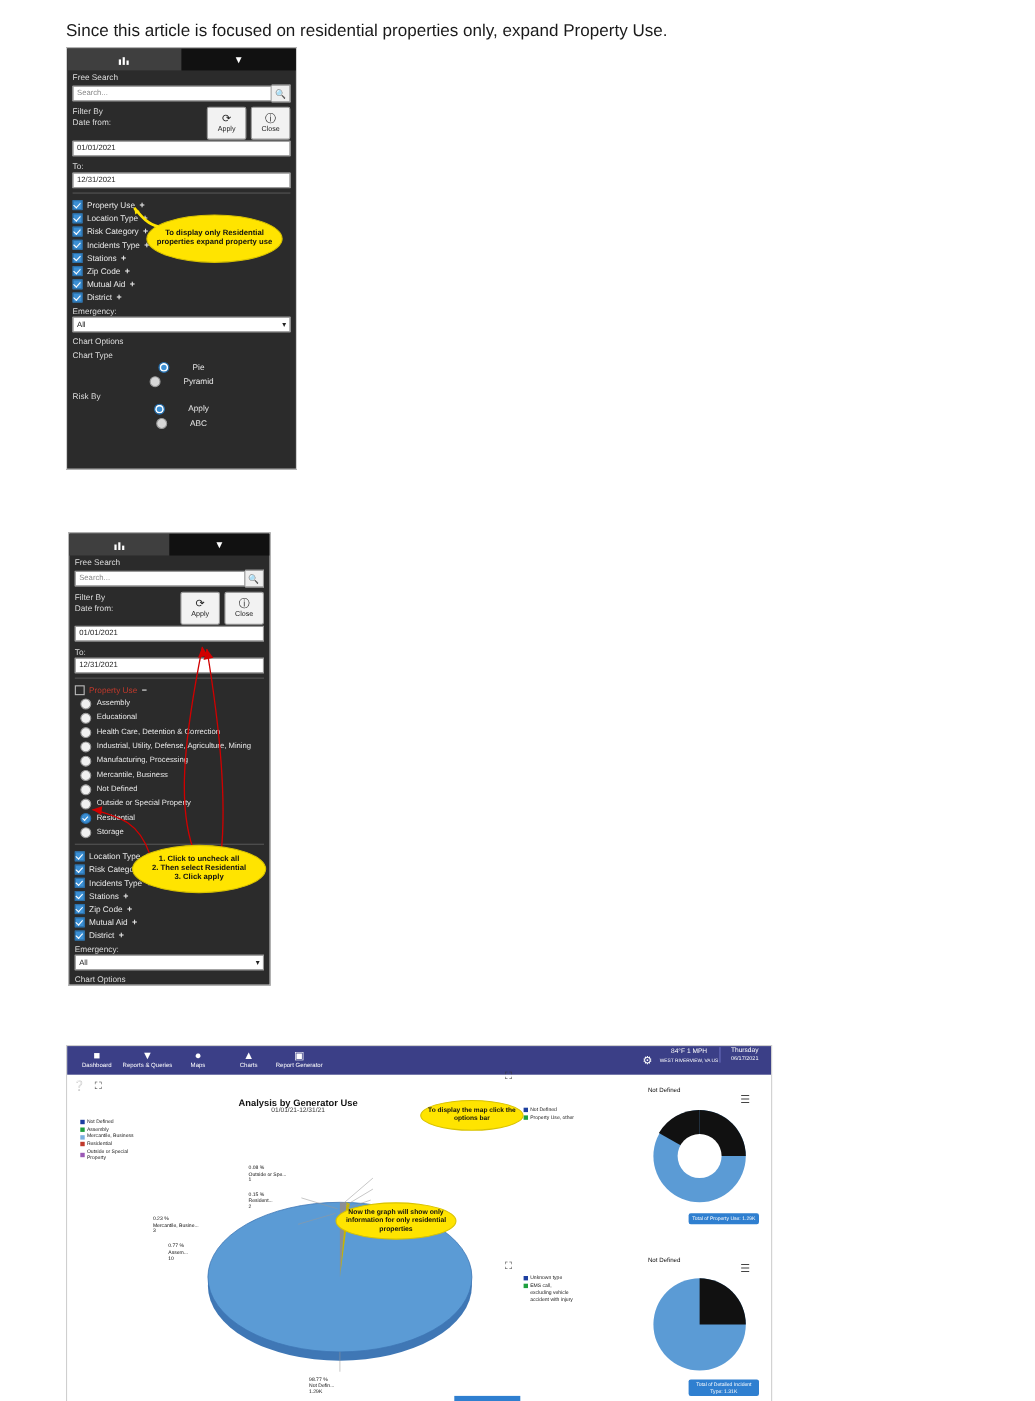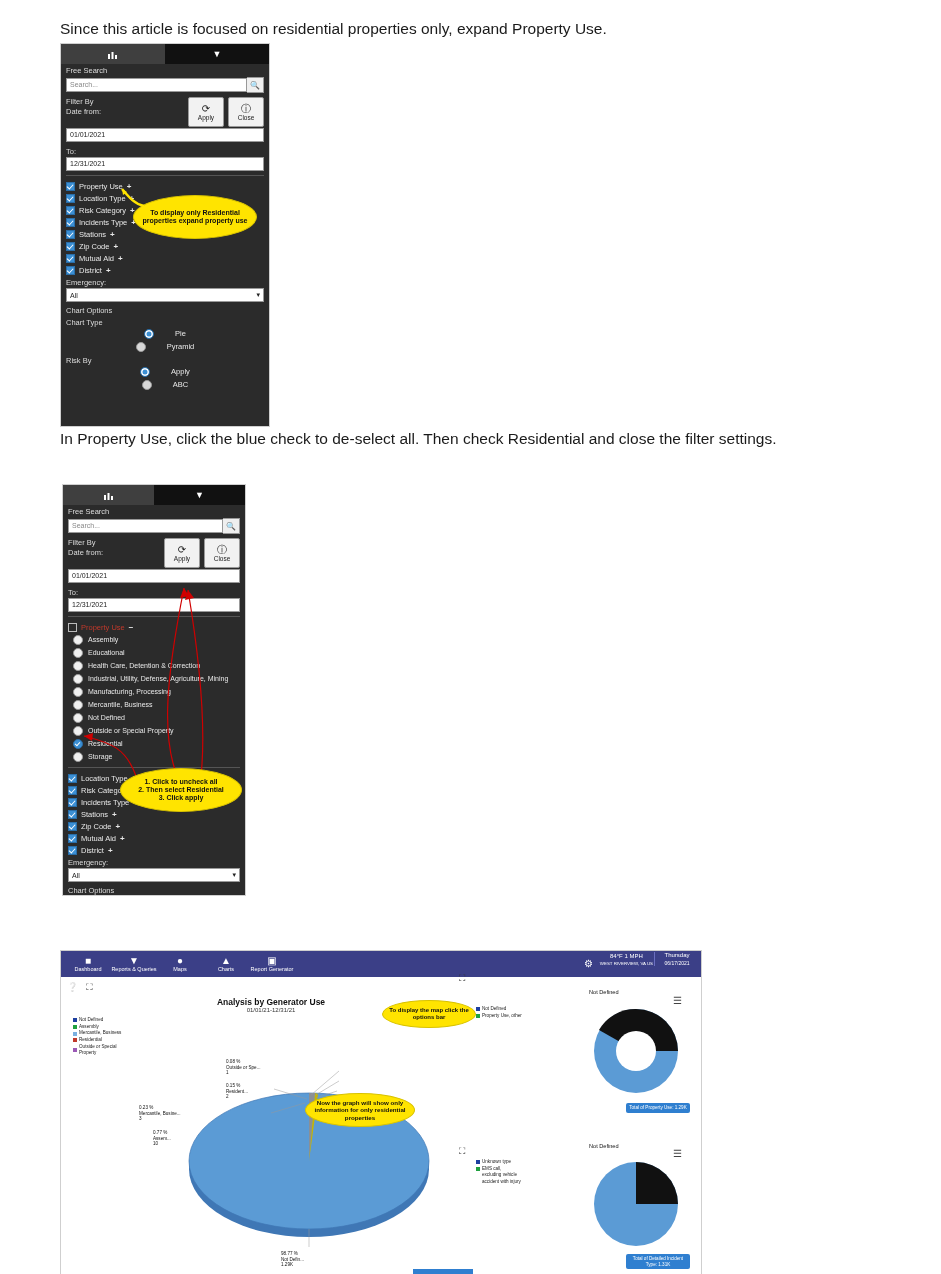--- a/index.html
+++ b/index.html
@@ -173,21 +173,20 @@
         <span>ABC</span>
       </div>
   </div>
 
   <div class="callout" style="left:133px;top:195px;width:110px;height:42px;font-size:7px;padding:0 6px;">To display only Residential properties expand property use</div>
   <svg class="arrow" style="left:116px;top:186px;" width="30" height="26">
     <path d="M28,20 C18,18 12,10 6,3" stroke="#ffe400" stroke-width="2.5" fill="none"></path>
     <path d="M6,3 L11,6 L7,9 Z" fill="#ffe400"></path>
   </svg>
 
-  <div class="para" style="left:60px;top:428px;width:830px;">In Property Use, click the blue check to de-select all. Then check Residential and close the filter settings.</div>
 
   <div class="shot" style="left:62px;top:484px;width:182px;height:410px;">
     <div class="topbar">
       <div class="tb light">
         <svg width="12" height="9" viewBox="0 0 12 9">
             <rect x="1" y="4" width="2" height="5" fill="#fff"></rect>
             <rect x="4.5" y="2" width="2" height="7" fill="#fff"></rect>
             <rect x="8" y="5" width="2" height="4" fill="#fff"></rect>
           </svg>
       </div>

